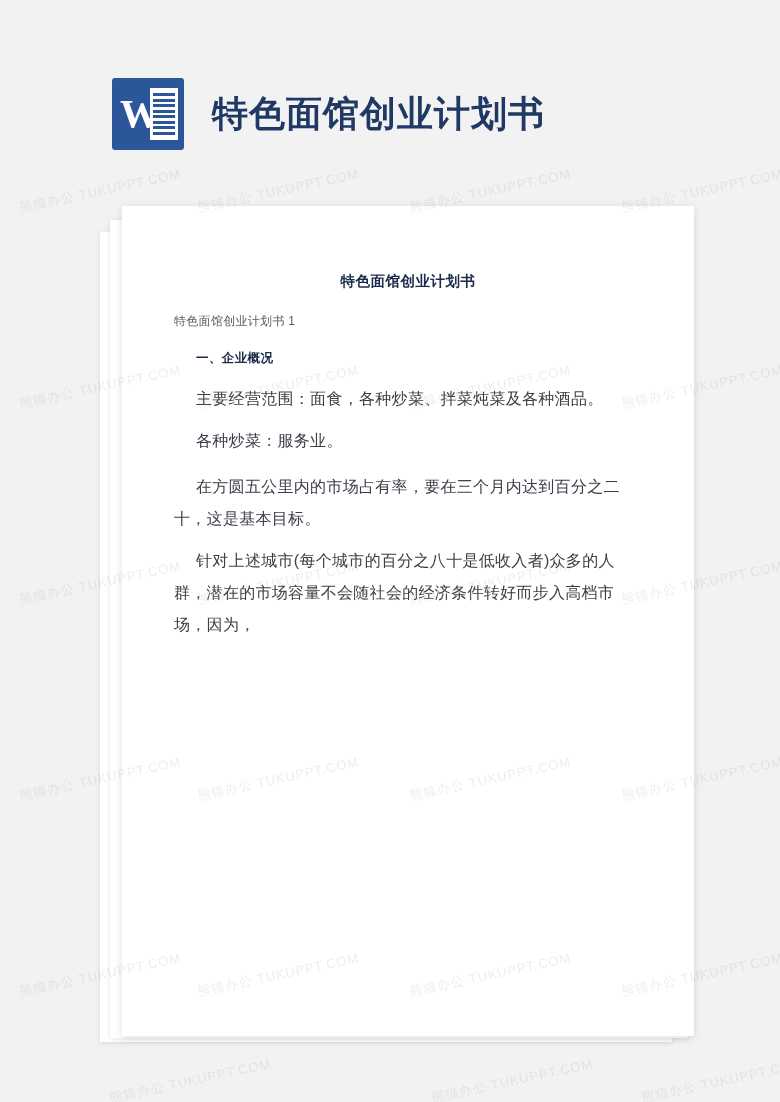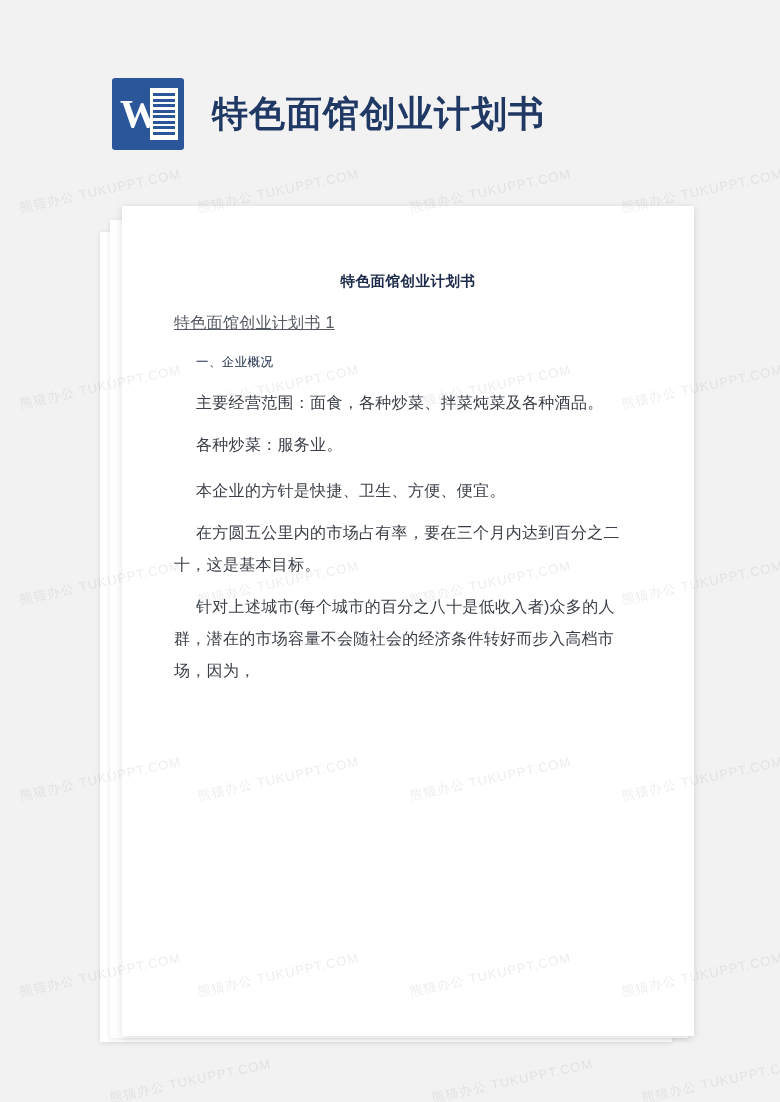--- a/index.html
+++ b/index.html
@@ -117,29 +117,28 @@
   }
   .doc-heading-main {
     text-align: center;
     font-size: 14.5px;
     font-weight: bold;
     color: #1b2a4a;
     letter-spacing: 0.5px;
     margin-bottom: 22px;
   }
   .doc-subline {
-    font-size: 16px;
+    font-size: 12px;
     color: #555a63;
     margin-bottom: 20px;
     letter-spacing: 0.3px;
-    text-decoration: underline;
   }
   .doc-h2 {
     font-size: 12.5px;
-    font-weight: normal;
+    font-weight: bold;
     color: #1b2a4a;
     margin: 0 0 16px 22px;
     letter-spacing: 0.4px;
   }
   .doc-p {
     font-size: 16px;
     color: #3a3f47;
     line-height: 2.0;
     margin: 0 0 10px 0;
     text-indent: 22px;
@@ -195,21 +194,20 @@
         <div class="doc-subline">特色面馆创业计划书 1</div>
 
         <div class="doc-block">
           <div class="doc-h2">一、企业概况</div>
           <p class="doc-p">主要经营范围：面食，各种炒菜、拌菜炖菜及各种酒品。</p>
           <p class="doc-p">各种炒菜：服务业。</p>
         </div>
 
 
         <div class="doc-block">
-          <p class="doc-p">本企业的方针是快捷、卫生、方便、便宜。</p>
           <p class="doc-p">在方圆五公里内的市场占有率，要在三个月内达到百分之二十，这是基本目标。</p>
           <p class="doc-p">针对上述城市(每个城市的百分之八十是低收入者)众多的人群，潜在的市场容量不会随社会的经济条件转好而步入高档市场，因为，</p>
         </div>
 
       </div>
     </div>
   </div>
 
   <div id="watermark-layer">
       <div class="wm" style="left: 18px; top: 182px;">熊猫办公 TUKUPPT.COM</div>

